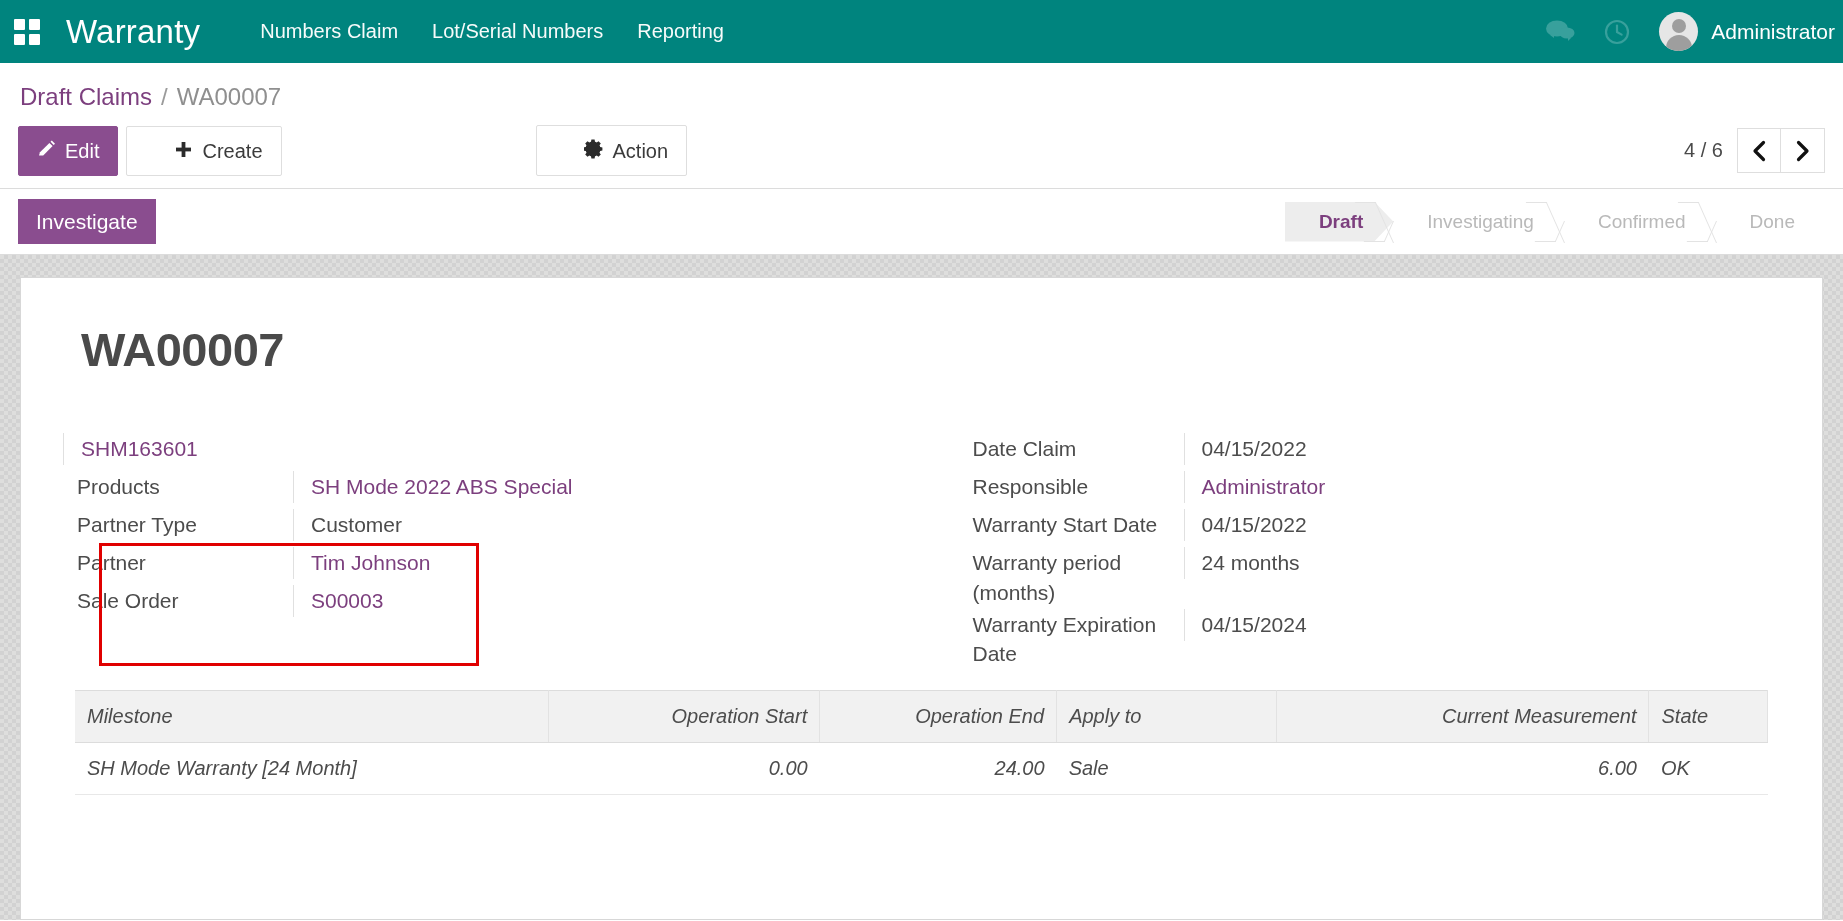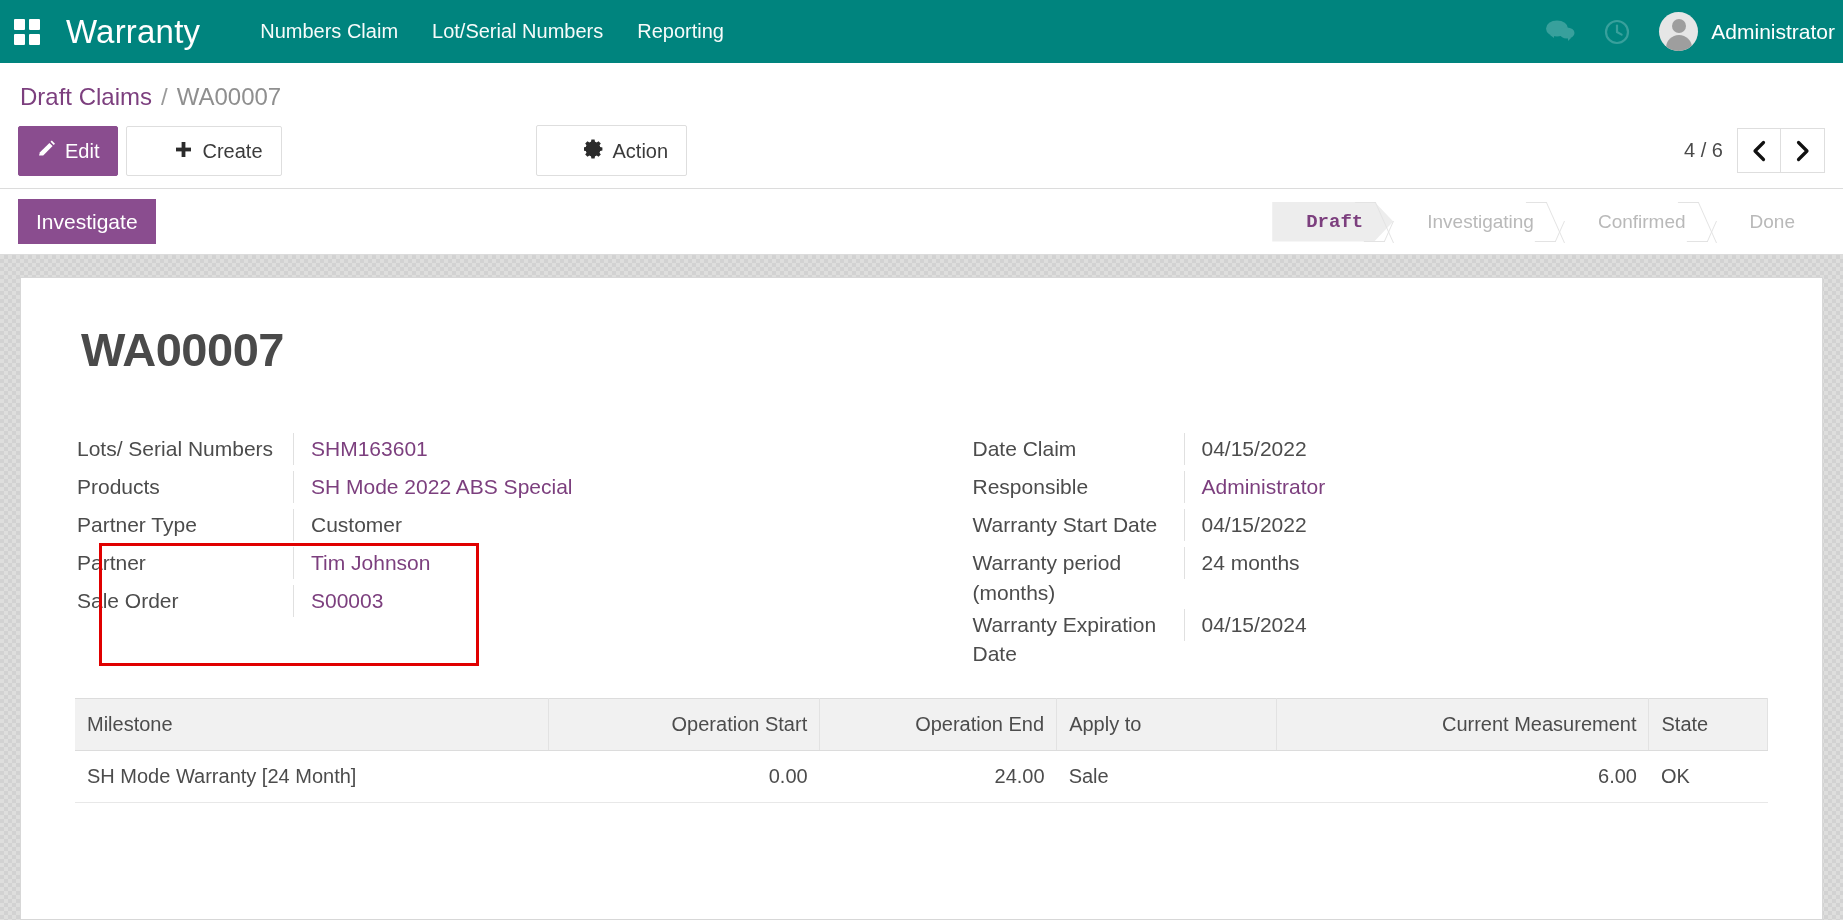--- a/index.html
+++ b/index.html
@@ -198,21 +198,20 @@
     background: transparent;
     border-bottom: 1px solid #e3e3e3;
     border-right: 1px solid #e3e3e3;
     transform: skewX(-24deg);
     transform-origin: top right;
     z-index: 1;
   }
   .stage.active {
     color: #7c3f7e;
     font-weight: 700;
-    font-family: Liberation Mono, monospace;
   }
   .stage-bg {
     position: absolute;
     inset: 0;
     background: #ededed;
     clip-path: polygon(0 0, calc(100% - 19px) 0, 100% 50%, calc(100% - 19px) 100%, 0 100%);
     z-index: 0;
   }
   .stage span { position: relative; z-index: 2; }
   .stage:last-child::after, .stage:last-child::before { display: none; }
@@ -283,21 +282,21 @@
     border: 3px solid #e00000;
     pointer-events: none;
     left: 36px;
     top: 110px;
     width: 380px;
     height: 123px;
     z-index: 5;
   }
 
   
-  .table-wrap { margin-top: 28px; padding: 0 12px; }
+  .table-wrap { margin-top: 20px; padding: 0 12px; font-style: italic; }
   table.lines {
     width: 100%;
     border-collapse: collapse;
     font-size: 20px;
   }
   table.lines thead th {
     background: #f1f1f1;
     border-top: 1px solid #dcdcdc;
     border-bottom: 1px solid #dcdcdc;
     border-right: 1px solid #e2e2e2;
@@ -442,21 +441,20 @@
   <div class="sheet">
 
     <div class="record-title">WA00007</div>
 
     <div class="form-grid">
 
       <div class="col">
         <div class="redbox"></div>
 
         <div class="frow">
-          <div class="flabel">Lots/ Serial Numbers</div>
           <div class="fvalue">
             <span class="link">SHM163601</span>
           </div>
         </div>
 
         <div class="frow">
           <div class="flabel">Products</div>
           <div class="fvalue">
             <span class="link">SH Mode 2022 ABS Special</span>
           </div>

